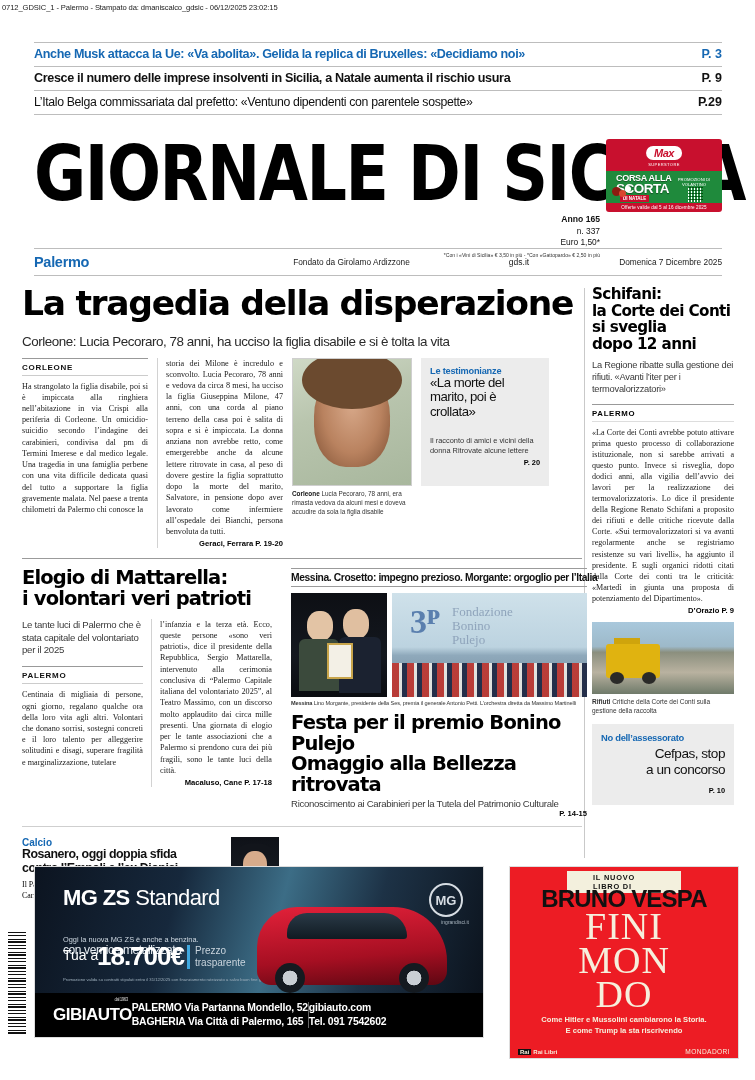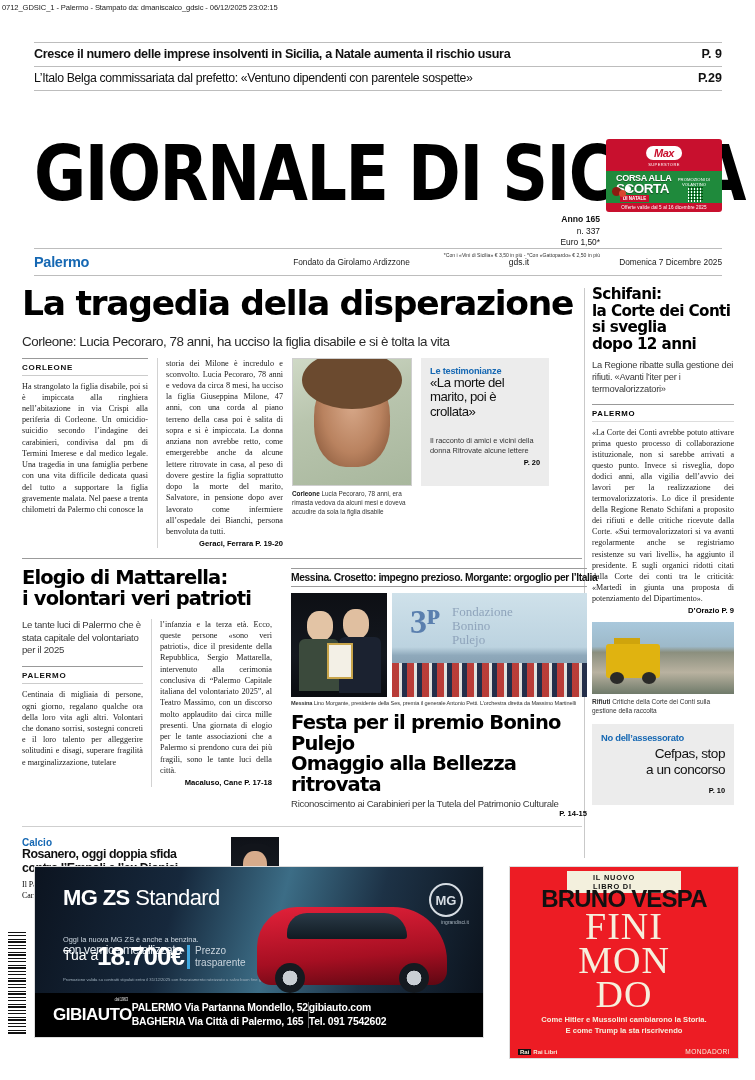--- a/index.html
+++ b/index.html
@@ -317,20 +317,24 @@
 </style>
 </head>
 <body>
 
 <div class="page">
 
   <div class="slug">0712_GDSIC_1 - Palermo - Stampato da: dmaniscalco_gdsic - 06/12/2025 23:02:15</div>
 
   <div class="teasers">
     <div class="teaser-row">
+      <span class="teaser-txt blue">Anche Musk attacca la Ue: «Va abolita». Gelida la replica di Bruxelles: «Decidiamo noi»</span>
+      <span class="teaser-pg blue">P.  3</span>
+    </div>
+    <div class="teaser-row">
       <span class="teaser-txt reg">Cresce il numero delle imprese insolventi in Sicilia, a Natale aumenta il rischio usura</span>
       <span class="teaser-pg">P.  9</span>
     </div>
     <div class="teaser-row">
       <span class="teaser-txt light">L’Italo Belga commissariata dal prefetto: «Ventuno dipendenti con parentele sospette»</span>
       <span class="teaser-pg">P.29</span>
     </div>
   </div>
 
   <div class="masthead">

